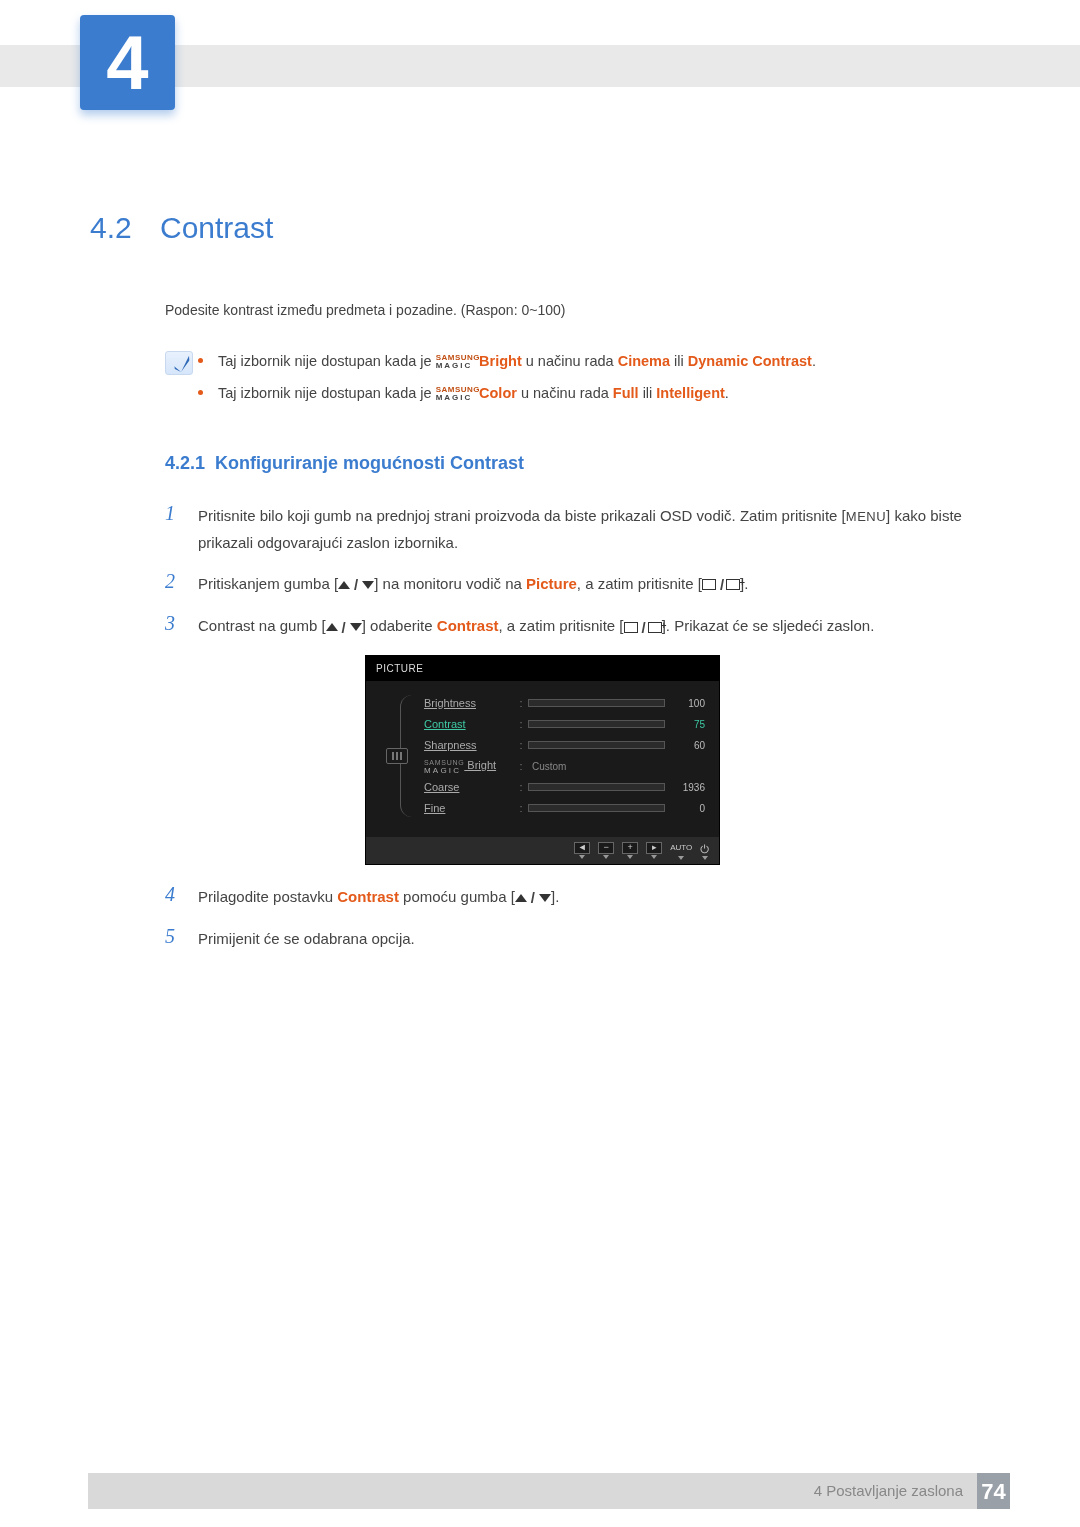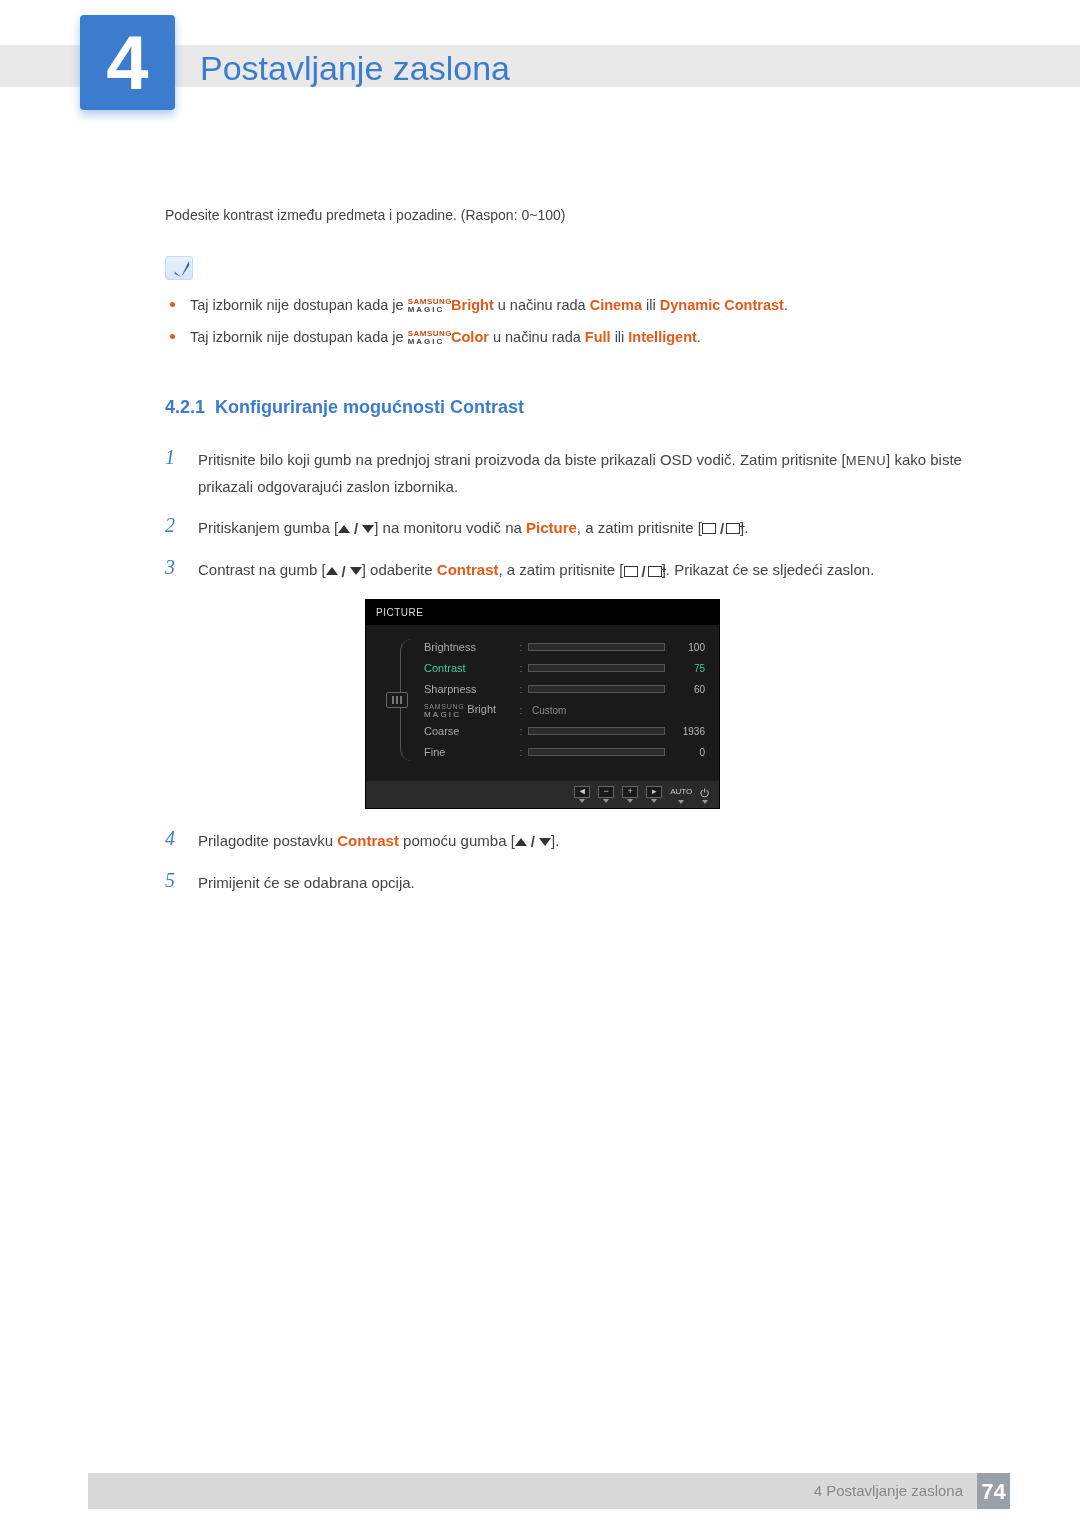--- a/index.html
+++ b/index.html
@@ -61,22 +61,20 @@
   .body-text {
     margin-left: 75px;
     margin-bottom: 30px;
     color: #444;
     font-size: 14px;
   }
   .note-block {
     display: flex;
     margin-left: 75px;
     margin-bottom: 30px;
-    gap: 15px;
-    flex-direction: column;
   }
   .note-icon {
     width: 28px;
     height: 24px;
     background: linear-gradient(#e8f1fd,#d6e6fa);
     border: 1px solid #c8d9ef;
     border-radius: 3px;
     position: relative;
     flex-shrink: 0;
   }
@@ -227,21 +225,21 @@
   .osd-sun-bars { display: flex; gap: 2px; }
   .osd-sun-bars span { width: 2px; height: 8px; background: #777; }
   .osd-rows { flex: 1; padding-left: 10px; }
   .osd-row {
     display: grid;
     grid-template-columns: 90px 6px 1fr 36px;
     align-items: center;
     height: 21px;
     gap: 4px;
   }
-  .osd-label { color: #aaa; }
+  .osd-label { color: #aaa; text-decoration: underline; }
   .osd-label.active { color: #3fc9a4; }
   .osd-colon { color: #777; text-align: center; }
   .osd-bar {
     height: 8px;
     border: 1px solid #555;
     background: #2b2b2b;
     position: relative;
   }
   .osd-bar-fill { height: 100%; background: #888; }
   .osd-bar-fill.active { background: #3fc9a4; }
@@ -302,25 +300,27 @@
     justify-content: center;
   }
   @media (max-height: 1200px) { .footer-bar { position: static; margin-top: 460px; } }
 </style>
 </head>
 <body>
 
 <div class="header-banner">
   <div class="header-bar"></div>
   <div class="chapter-box">4</div>
-  <div class="chapter-title">Postavljanje zaslona</div>
 </div>
 
 <div class="content">
 
+  <h1 class="section-title">
+    <span class="section-num">4.2</span><span>Contrast</span>
+  </h1>
 
   <p class="body-text">Podesite kontrast između predmeta i pozadine. (Raspon: 0~100)</p>
 
   <div class="note-block">
     <div class="note-icon"></div>
     <ul class="note-list">
       <li class="note-item">
         <span>Taj izbornik nije dostupan kada je </span><span class="magic-label"><span class="magic-top">SAMSUNG</span><br><span class="magic-bot">MAGIC</span></span><span class="orange">Bright</span><span> u načinu rada </span><span class="orange">Cinema</span><span> ili </span><span class="orange">Dynamic Contrast</span><span>.</span>
       </li>
       <li class="note-item">

